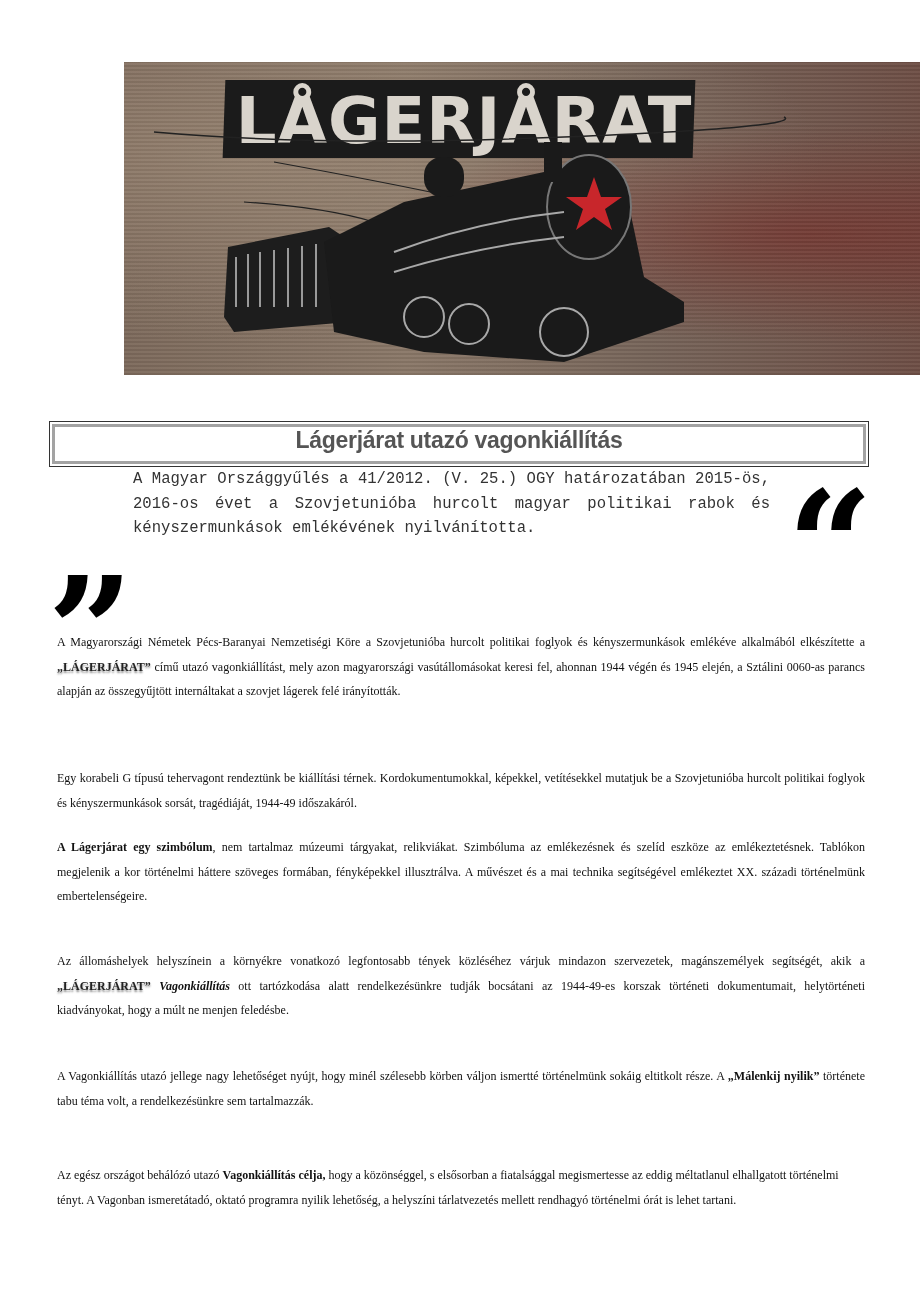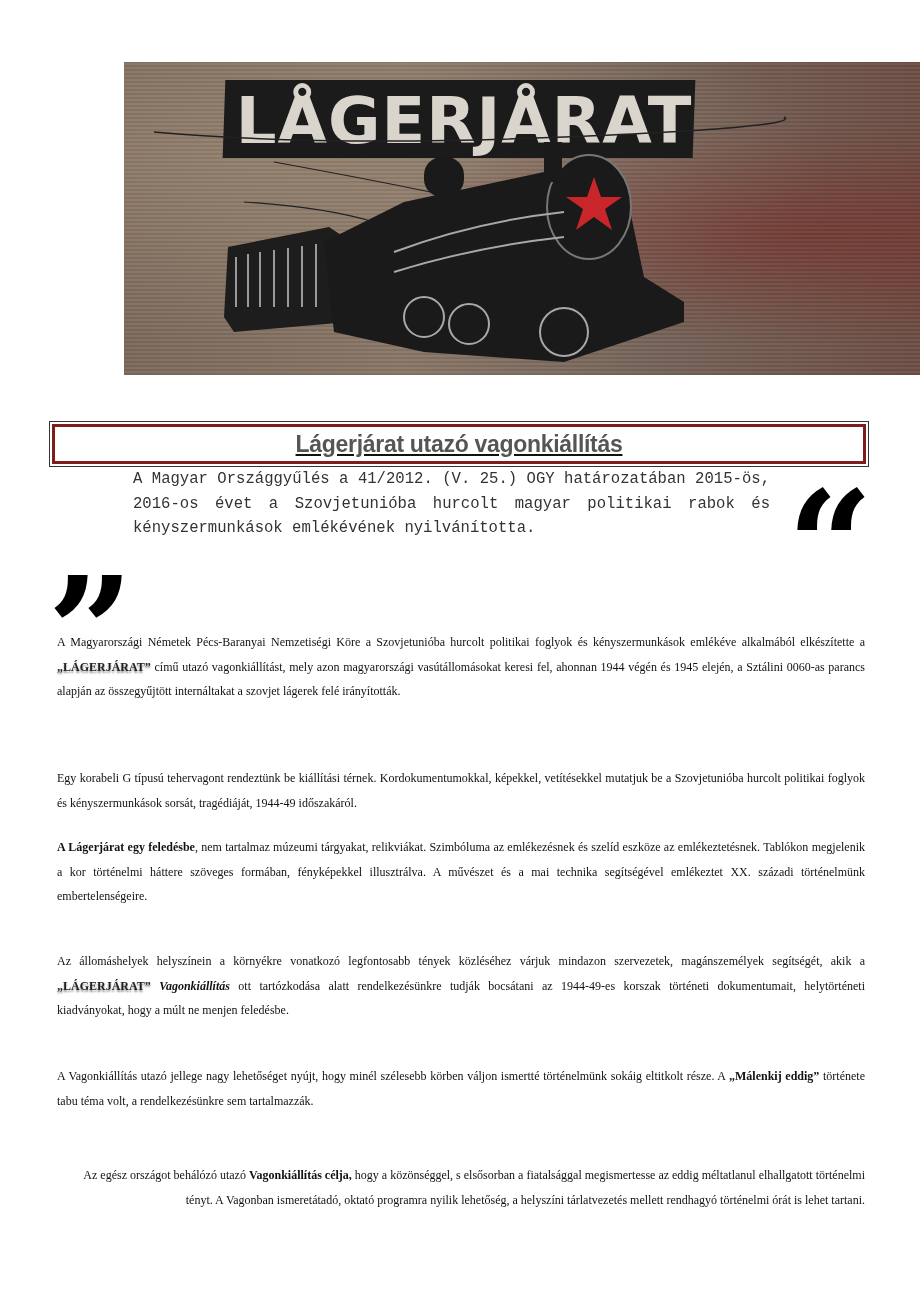--- a/index.html
+++ b/index.html
@@ -27,22 +27,22 @@
       position: absolute; left: 110px; top: 20px; width: 460px; text-align: center;
       font-family: "DejaVu Sans", sans-serif; font-weight: bold; font-size: 64px; letter-spacing: 1px;
       color: #d9d4cc; line-height: 78px;
     }
     .train-svg { position: absolute; left: 0; top: 0; }
     .title-box {
       position: absolute; left: 49px; top: 421px; width: 820px; height: 46px;
       border: 1px solid #333; padding: 2px; box-sizing: border-box;
     }
     .title-inner {
-      width: 100%; height: 100%; border: 3px solid #7f1d1d; box-sizing: border-box;
-      display: flex; align-items: center; justify-content: center; text-decoration: underline;
+      width: 100%; height: 100%; border: 3px solid #a3a3a3; box-sizing: border-box;
+      display: flex; justify-content: center;
     }
     .title-text {
       font-family: "Liberation Sans", sans-serif; font-weight: bold; font-size: 23px; color: #555;
       letter-spacing: -0.3px;
     }
     .quote-mark {
       position: absolute; font-family: "DejaVu Serif", serif; font-weight: bold; color: #000;
       font-size: 150px; line-height: 1;
     }
     .q-left { left: 50px; top: 470px; }
@@ -54,21 +54,21 @@
     }
     .para {
       position: absolute; left: 57px; width: 808px;
       font-size: 12px; line-height: 24.6px; text-align: justify; color: #111;
     }
     .p1 { top: 618px; }
     .p2 { top: 734px; margin-top: 32px; }
     .p3 { top: 823px; }
     .p4 { top: 937px; }
     .p5 { top: 1052px; }
-    .p6 { top: 1151px; left: 57px; width: 808px; text-align: right; }
+    .p6 { top: 1151px; left: 57px; width: 808px; text-align: left; }
     .shadow-bold {
       font-weight: bold; color: #222;
       text-shadow: 0 2px 2px rgba(0,0,0,0.45);
     }
     b { font-weight: bold; }
     i { }
   </style>
 </head>
 <body>
 
@@ -116,19 +116,19 @@
 </div>
 
 <div class="quote-mark q-left">„</div>
 <div class="quote-text">A Magyar Országgyűlés a 41/2012. (V. 25.) OGY határozatában 2015-ös, 2016-os évet a Szovjetunióba hurcolt magyar politikai rabok és kényszermunkások emlékévének nyilvánította.</div>
 <div class="quote-mark q-right">“</div>
 
 <p class="para p1"><span>A Magyarországi Németek Pécs-Baranyai Nemzetiségi Köre a Szovjetunióba hurcolt politikai foglyok és kényszermunkások emlékéve alkalmából elkészítette a </span><span class="shadow-bold">„LÁGERJÁRAT”</span><span> című utazó vagonkiállítást, mely azon magyarországi vasútállomásokat keresi fel, ahonnan 1944 végén és 1945 elején, a Sztálini 0060-as parancs alapján az összegyűjtött internáltakat a szovjet lágerek felé irányították.</span></p>
 
 <p class="para p2">Egy korabeli G típusú tehervagont rendeztünk be kiállítási térnek. Kordokumentumokkal, képekkel, vetítésekkel mutatjuk be a Szovjetunióba hurcolt politikai foglyok és kényszermunkások sorsát, tragédiáját, 1944-49 időszakáról.</p>
 
-<p class="para p3"><b>A Lágerjárat egy feledésbe</b><span>, nem tartalmaz múzeumi tárgyakat, relikviákat. Szimbóluma az emlékezésnek és szelíd eszköze az emlékeztetésnek. Tablókon megjelenik a kor történelmi háttere szöveges formában, fényképekkel illusztrálva. A művészet és a mai technika segítségével emlékeztet XX. századi történelmünk embertelenségeire.</span></p>
+<p class="para p3"><b>A Lágerjárat egy szimbólum</b><span>, nem tartalmaz múzeumi tárgyakat, relikviákat. Szimbóluma az emlékezésnek és szelíd eszköze az emlékeztetésnek. Tablókon megjelenik a kor történelmi háttere szöveges formában, fényképekkel illusztrálva. A művészet és a mai technika segítségével emlékeztet XX. századi történelmünk embertelenségeire.</span></p>
 
 <p class="para p4"><span>Az állomáshelyek helyszínein a környékre vonatkozó legfontosabb tények közléséhez várjuk mindazon szervezetek, magánszemélyek segítségét, akik a </span><span class="shadow-bold">„LÁGERJÁRAT”</span> <b><i>Vagonkiállítás</i></b><span> ott tartózkodása alatt rendelkezésünkre tudják bocsátani az 1944-49-es korszak történeti dokumentumait, helytörténeti kiadványokat, hogy a múlt ne menjen feledésbe.</span></p>
 
-<p class="para p5"><span>A Vagonkiállítás utazó jellege nagy lehetőséget nyújt, hogy minél szélesebb körben váljon ismertté történelmünk sokáig eltitkolt része.  A </span><b>„Málenkij eddig”</b><span> története tabu téma volt, a rendelkezésünkre sem tartalmazzák.</span></p>
+<p class="para p5"><span>A Vagonkiállítás utazó jellege nagy lehetőséget nyújt, hogy minél szélesebb körben váljon ismertté történelmünk sokáig eltitkolt része.  A </span><b>„Málenkij nyilik”</b><span> története tabu téma volt, a rendelkezésünkre sem tartalmazzák.</span></p>
 
 <p class="para p6"><span>Az egész országot behálózó utazó </span><b>Vagonkiállítás célja,</b><span> hogy a közönséggel, s elsősorban a fiatalsággal megismertesse az eddig méltatlanul elhallgatott történelmi tényt. A Vagonban ismeretátadó, oktató programra nyilik lehetőség, a helyszíni tárlatvezetés mellett rendhagyó történelmi órát is lehet tartani.</span></p>
 
 </body></html>

